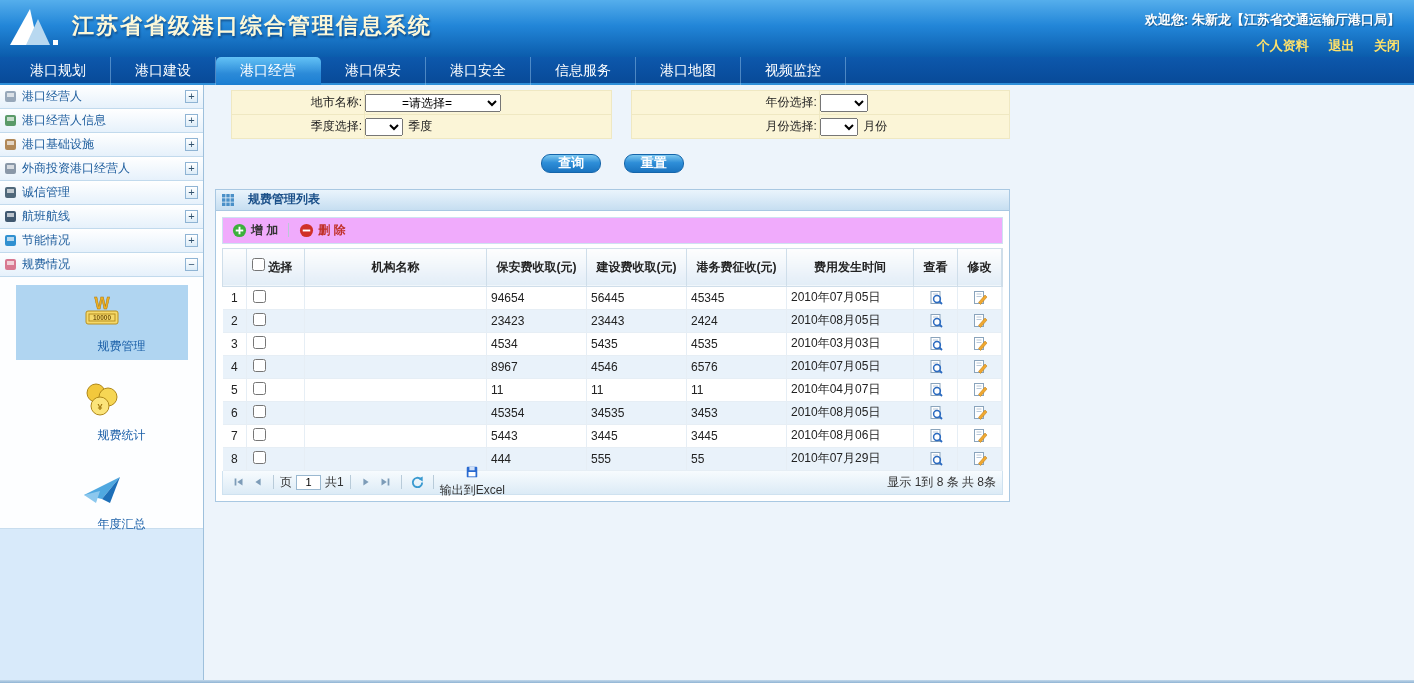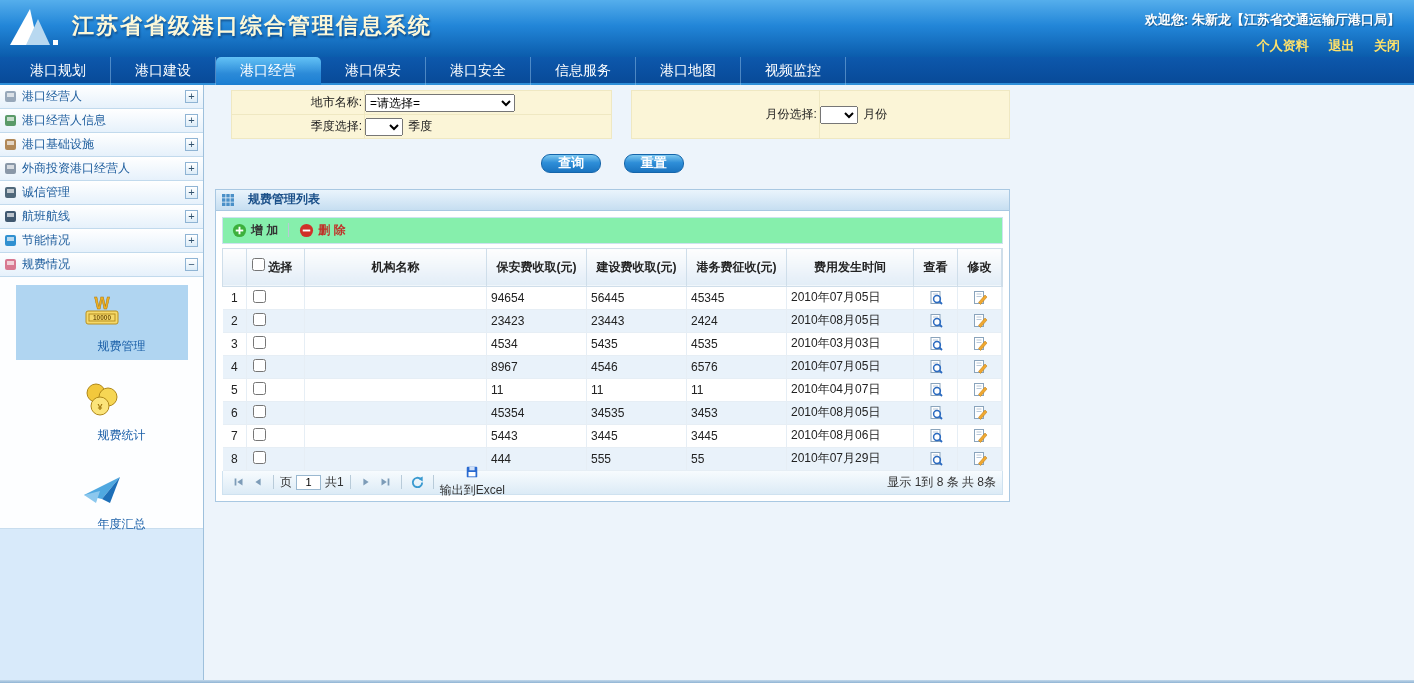--- a/index.html
+++ b/index.html
@@ -36,31 +36,31 @@
   
   .main { flex:1; padding:5px 0 0 11px; }
 
   .search-area { display:flex; gap:3px; width:795px; }
   .form-table { border-collapse:collapse; background:#fbf5d7; border:1px solid #e8e0b4;margin-left:16px; }
   .ft-left { width:397px; } .ft-right { width:395px; }
   .form-table td { height:24px; font-size:12px; color:#222; border:1px solid #efe8c2; }
   .form-table td.flabel { text-align:right; padding-right:2px; white-space:nowrap; }
   .ft-left td.flabel { width:133px; } .ft-right td.flabel { width:188px; }
   .form-table select { font-size:12px; height:18px; vertical-align:middle; }
-  .sel-city { width:150px; } .sel-year { width:48px; } .sel-sm { width:38px; }
+  .sel-city { width:136px;text-align:center; } .sel-year { width:48px; } .sel-sm { width:38px; }
   .suffix { font-size:12px; margin-left:2px; }
 
   .btn-row { width:795px; text-align:center; margin:14px 0 16px; }
   .btn { background:linear-gradient(180deg,#7cc8f0 0%,#2e8ed8 45%,#1a74c0 100%); border:1px solid #1565aa; border-radius:9px; color:#fff; font-size:13px; font-weight:bold; width:60px; height:19px; margin:0 9px; cursor:pointer; padding:0; line-height:16px; }
 
   .panel { width:795px; border:1px solid #a9c8e2; background:#fff; }
   .panel-title { height:21px; background:linear-gradient(180deg,#eaf4fc,#c6def1); border-bottom:1px solid #a9c8e2; display:flex; align-items:center; gap:14px; padding:0 6px; font-size:12px; font-weight:bold; color:#1a4f88; }
   .panel-body { padding:6px; }
 
-  .toolbar { border:1px solid #cfe2f0; height:27px; display:flex; align-items:center; padding:0 9px; background:#86efac; font-size:12px; }
+  .toolbar { border:1px solid #cfe2f0; height:27px; display:flex; align-items:center; padding:0 9px; background:#f0abfc; font-size:12px; }
   .tool { display:inline-flex; align-items:center; gap:4px; cursor:pointer; font-weight:bold; }
   .tool.add { color:#333; }
   .tool.del { color:#c03028; }
   .tsep { width:1px; height:14px; background:#b9c8d6; margin:0 10px; }
 
   .grid { border-collapse:collapse; width:100%; margin-top:4px; font-size:12px; table-layout:fixed; }
   .grid th { height:38px; background:linear-gradient(180deg,#fefefe,#e2edf7); border:1px solid #cfdeea; font-weight:bold; color:#222; text-align:center; overflow:hidden; white-space:nowrap; padding:0 2px; }
   .grid td { height:23px; border-right:1px solid #e6eef5; border-bottom:1px solid #e6eef5; overflow:hidden; white-space:nowrap; padding:0 4px; color:#222; }
   .grid tbody tr:nth-child(even) { background:#e9f2fa; }
   .c-num { text-align:center; color:#333; }
@@ -247,20 +247,26 @@
             <td class="flabel">季度选择:</td>
             <td>
               <select class="sel-sm"><option></option></select>
               <span class="suffix">季度</span>
             </td>
           </tr>
         </tbody>
           </table>
         <table class="form-table ft-right">
           <tbody>
+              <tr>
+            <td class="flabel">年份选择:</td>
+            <td>
+              <select class="sel-year"><option></option></select>
+            </td>
+          </tr>
           <tr>
             <td class="flabel">月份选择:</td>
             <td>
               <select class="sel-sm"><option></option></select>
               <span class="suffix">月份</span>
             </td>
           </tr>
         </tbody>
           </table>
       </div>

